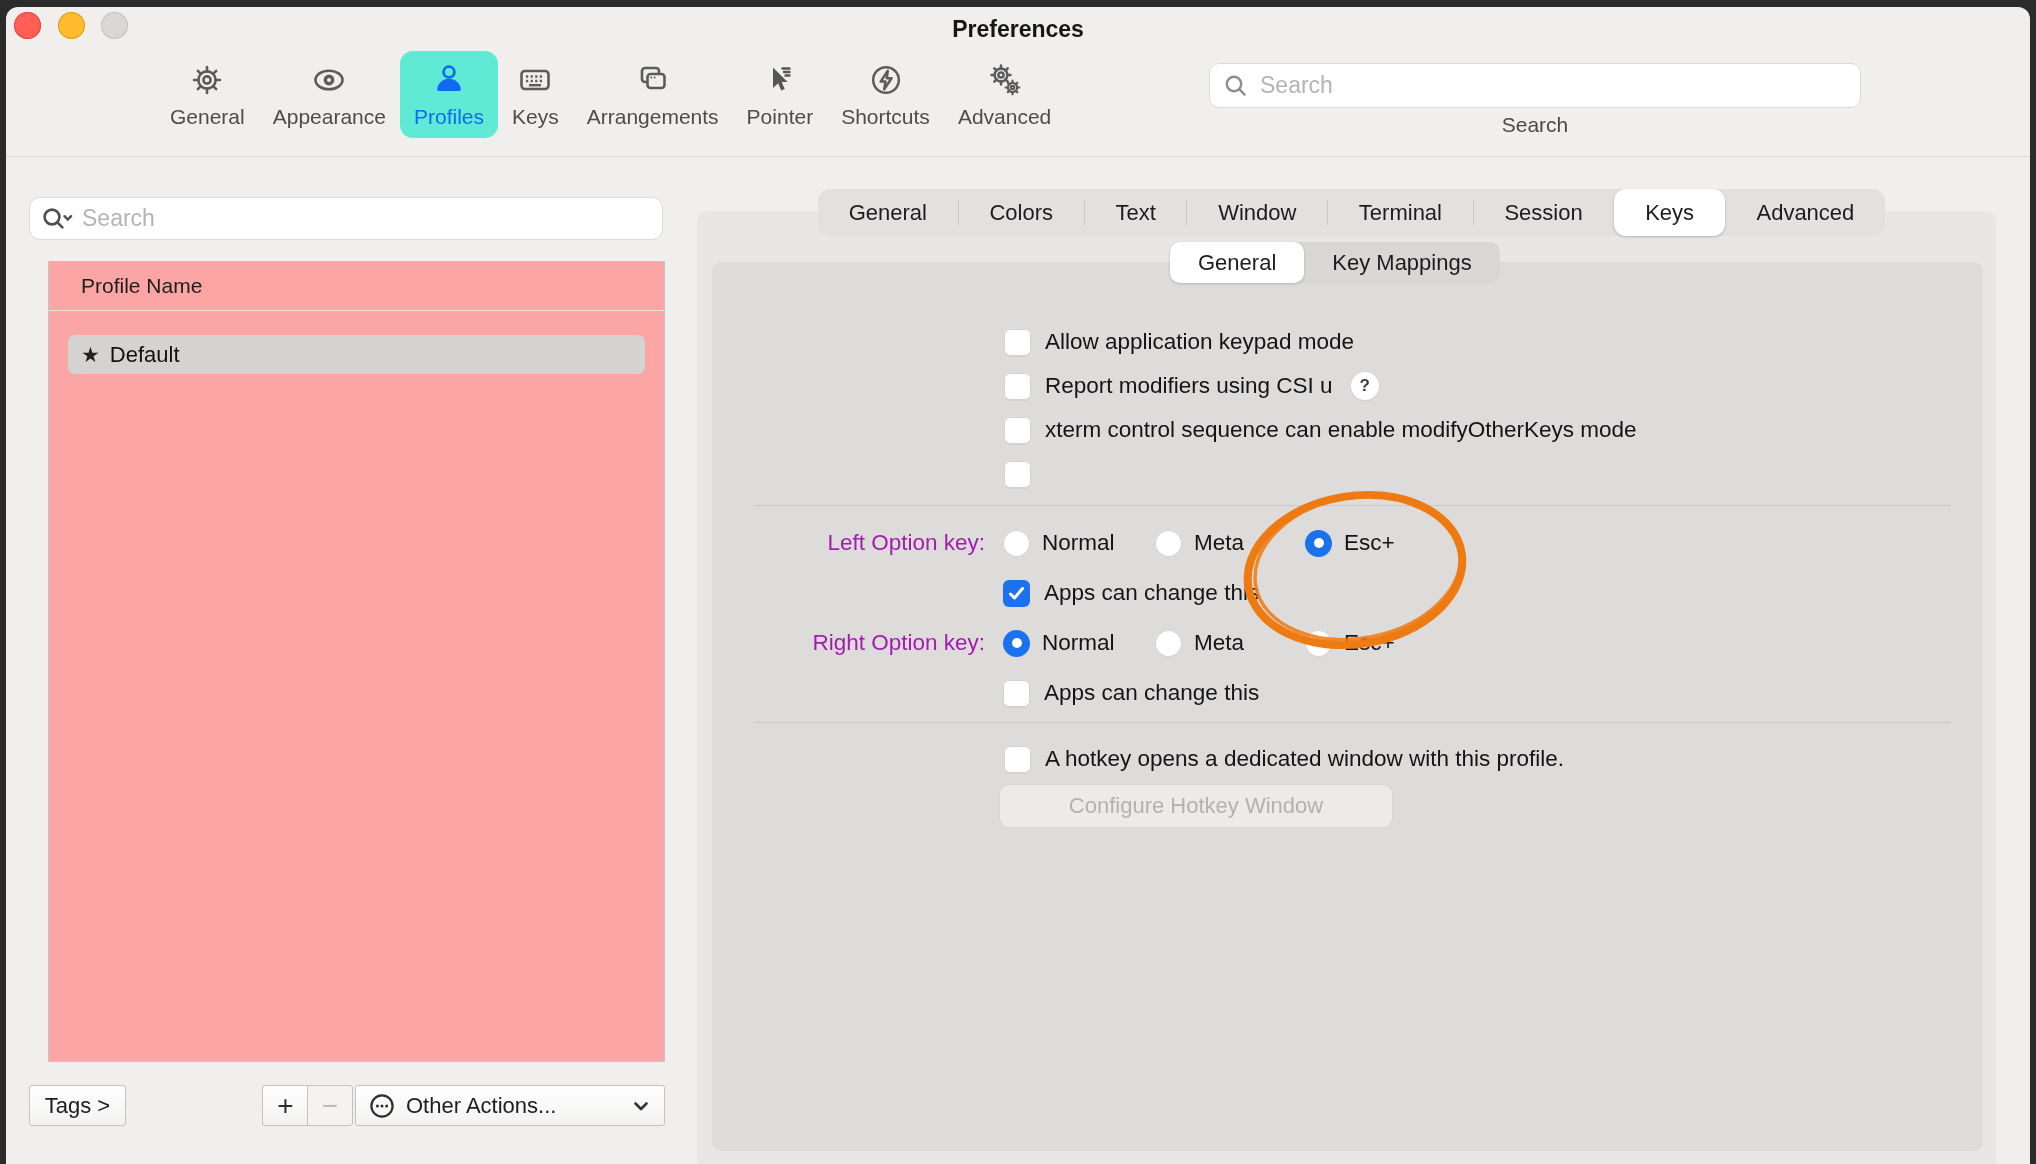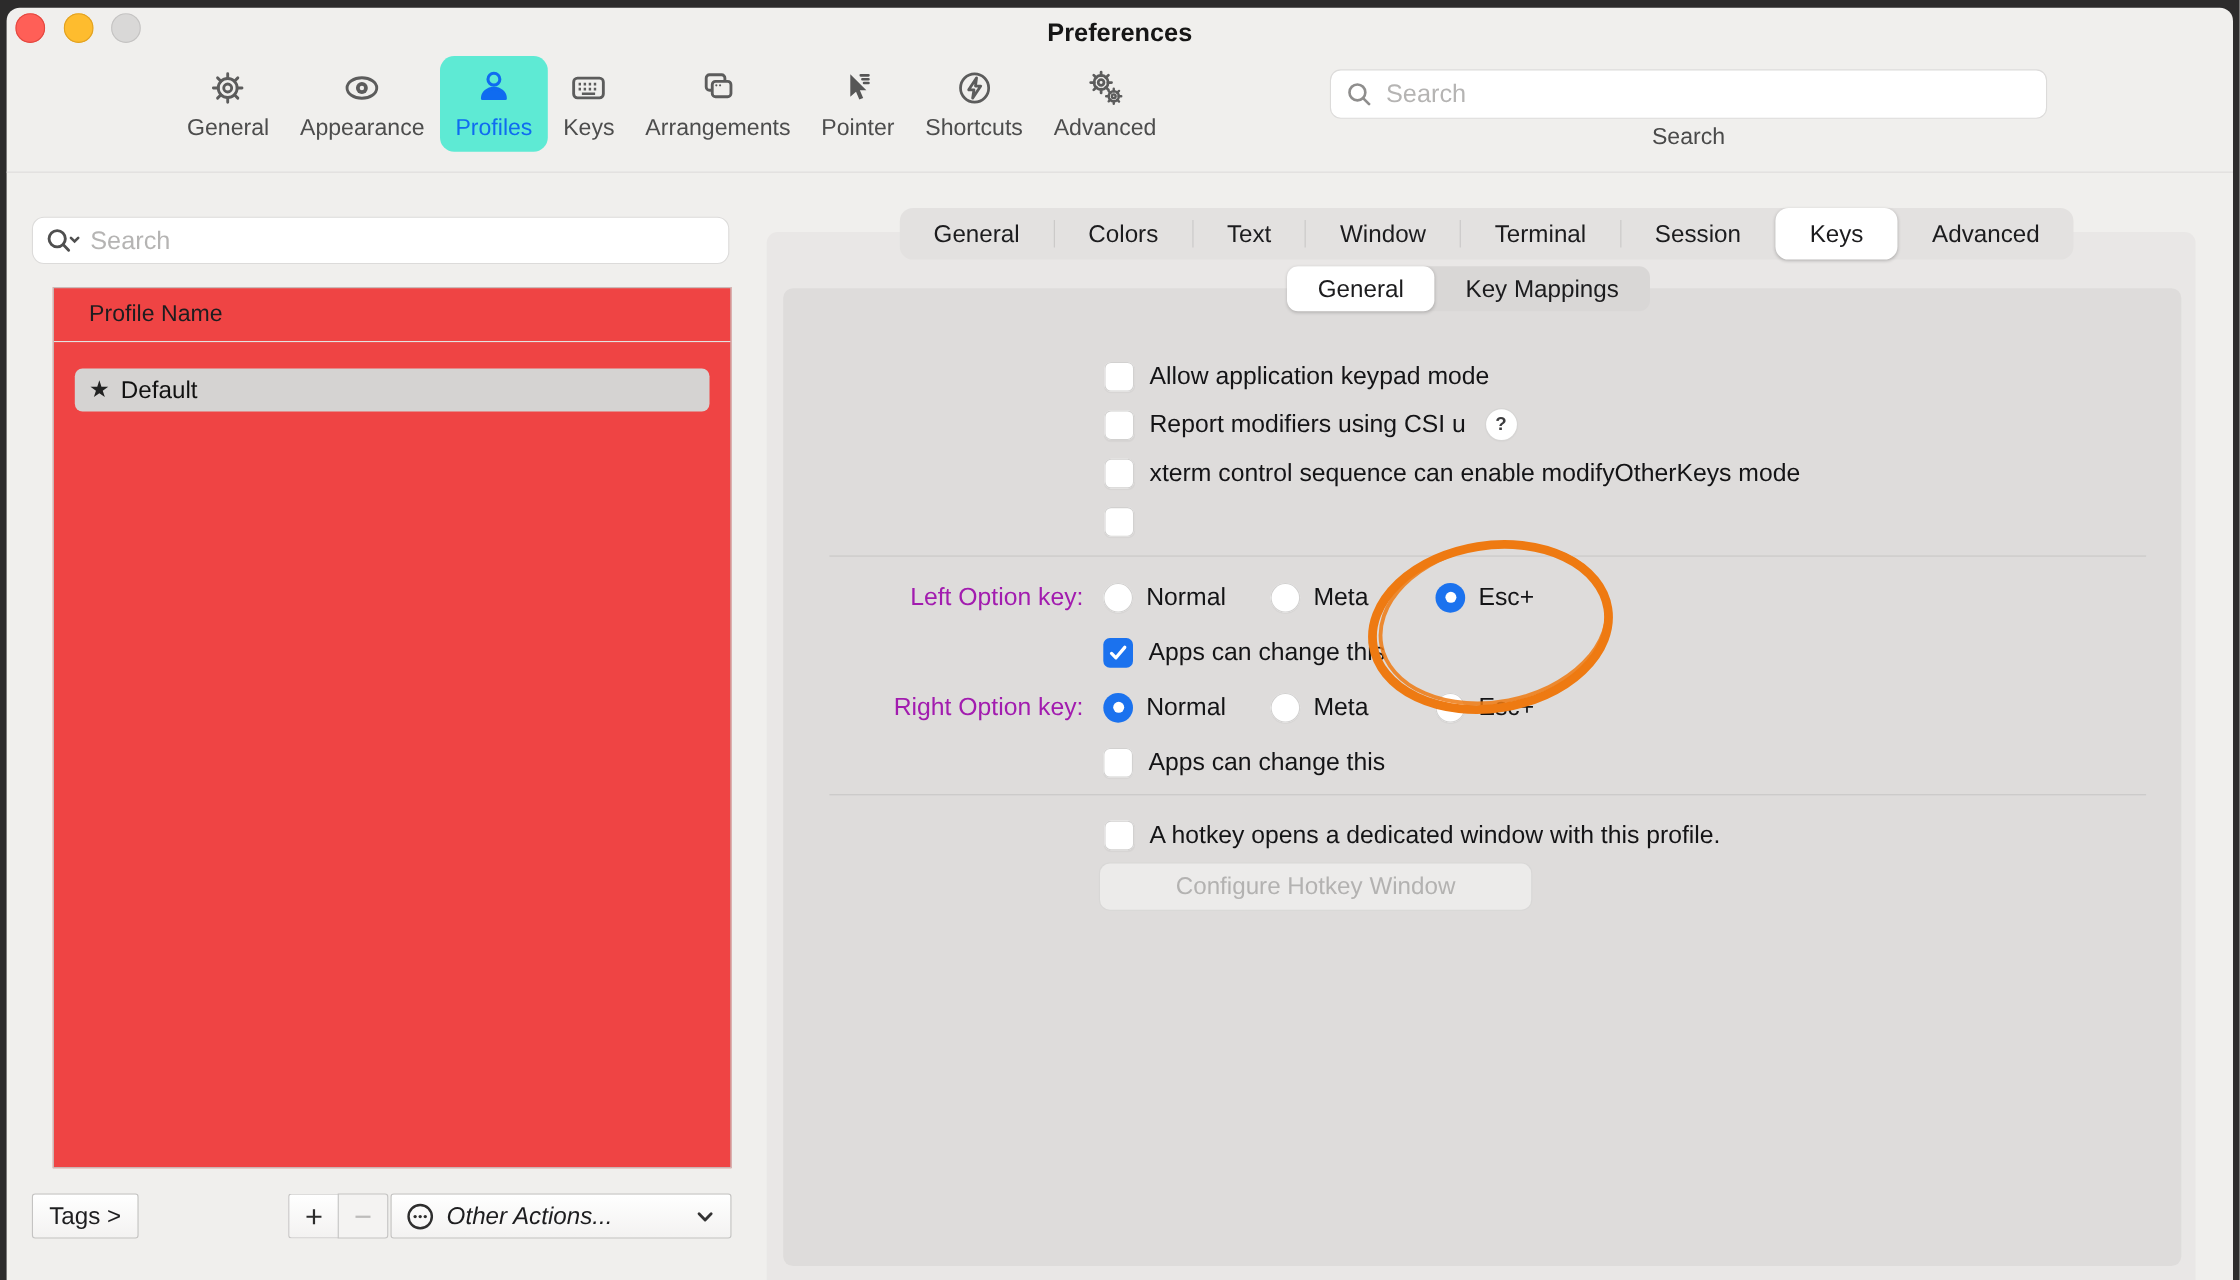--- a/index.html
+++ b/index.html
@@ -47,38 +47,38 @@
 
   
   .sb-search { position:absolute; left:23px; top:190px; width:634px; height:43px;
     background:#fff; border:1px solid #dcdbda; border-radius:11px;
     display:flex; align-items:center; padding:0 10px; }
   .sb-search input { border:none; outline:none; background:transparent;
     font-size:23px; color:#333; width:100%; margin-left:8px;
     font-family:"Liberation Sans", sans-serif; }
   .sb-search input::placeholder { color:#b5b4b3; }
   .profile-list { position:absolute; left:42px; top:254px; width:617px; height:801px;
-    background:#ef4444; border:1px solid #c6c5c4; }
+    background:#fca5a5; border:1px solid #c6c5c4; }
   .pl-header { height:49px; border-bottom:1px solid #e3e2e1; display:flex; align-items:center;
     padding-left:32px; font-size:21px; color:#1d1d1f; }
   .pl-row { position:absolute; left:19px; top:73px; width:577px; height:39px;
     background:#d5d3d2; border-radius:7px; display:flex; align-items:center;
     padding-left:13px; font-size:22px; color:#111; }
   .pl-star { font-size:21px; margin-right:10px; color:#222; }
   
   .btn { background:linear-gradient(#ffffff,#f3f2f1); border:1px solid #c4c3c2;
     border-radius:3px; font-size:22px; color:#1d1d1f;
     display:flex; align-items:center; justify-content:center; }
   .tags-btn   { position:absolute; left:23px;  top:1078px; width:97px;  height:41px; }
   .plus-btn   { position:absolute; left:256px; top:1078px; width:46px;  height:41px;
     font-size:28px; font-weight:300; border-right:none; border-radius:3px 0 0 3px; color:#2c2c2c;}
   .minus-btn  { position:absolute; left:301px; top:1078px; width:46px;  height:41px;
     font-size:28px; background:#f4f3f2; color:#bdbcbb; border-radius:0 3px 3px 0; }
   .actions-btn{ position:absolute; left:349px; top:1078px; width:310px; height:41px;
-    justify-content:flex-start; padding:0 12px; border-radius:3px;font-style:italic; }
+    justify-content:flex-start; padding:0 12px; border-radius:3px; }
   .actions-btn .alabel { margin-left:10px; font-size:22px; }
   .actions-btn .chev { margin-left:auto; display:flex; }
 
   
   .panel { position:absolute; left:691px; top:204px; width:1299px; height:953px;
     background:#e9e7e6; border-radius:10px 10px 0 0; }
   .innerbox { position:absolute; left:706px; top:255px; width:1271px; height:889px;
     background:#dedcdb; border-radius:9px; }
 
   .seg-tabs { position:absolute; left:812px; top:182px; width:1067px; height:47px;

